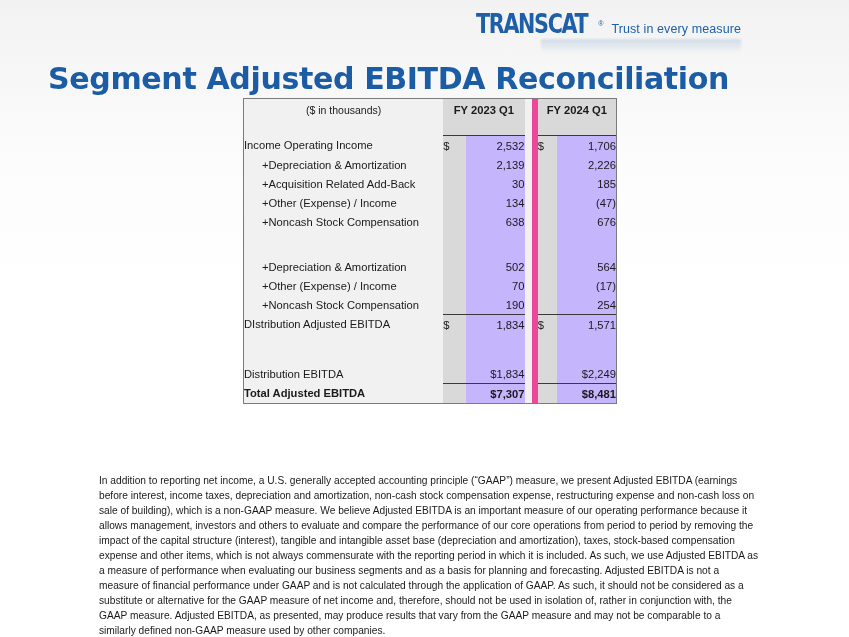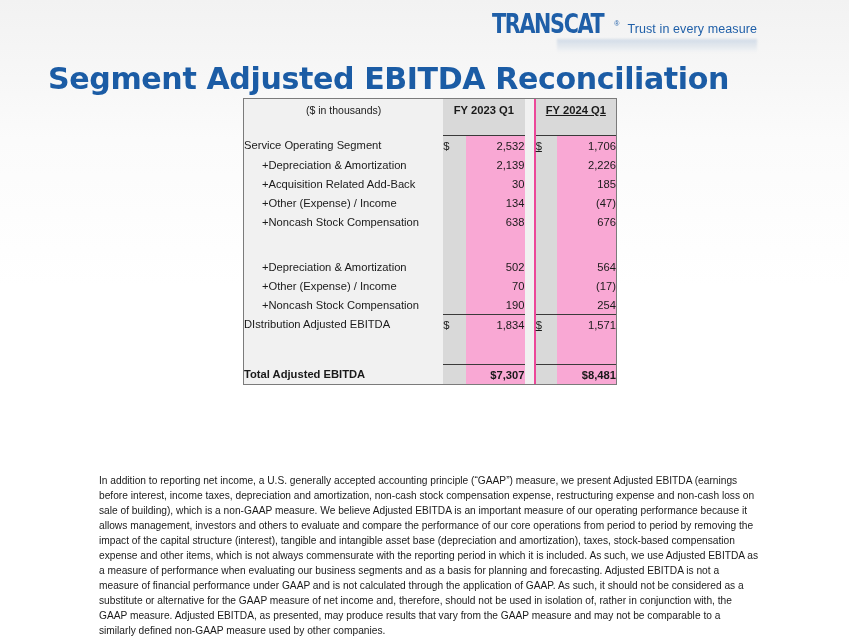--- a/index.html
+++ b/index.html
@@ -18,21 +18,21 @@
     width: 849px;
     height: 637px;
     background: linear-gradient(to bottom, #f2f2f2 0%, #fbfbfb 22%, #ffffff 45%, #ffffff 100%);
     overflow: hidden;
   }
 
   
   #header-band {
     position: absolute;
     left: 0; top: 0;
-    width: 759px; height: 52px; padding-left: 16px;
+    width: 759px; height: 52px;
   }
   #logo-block {
     position: absolute;
     right: 18px;
     top: 16px;
     display: flex;
     align-items: baseline;
     gap: 6px;
   }
   #logo-wordmark {
@@ -123,21 +123,21 @@
     padding-left: 5px;
     text-align: left;
   }
   td.label.ind { padding-left: 18px; }
   td.cur {
     background: #d9d9d9;
     text-align: left;
     padding-left: 5px;
   }
   td.val {
-    background: #f9a8d4;
+    background: #c4b5fd;
     text-align: right;
     padding-right: 6px;
   }
   td.gapcol { background: transparent; }
 
   tr.hdr td { height: 22px; }
   td.hdr-note {
     text-align: center;
     font-size: 10.5px;
     padding-right: 28px;
@@ -153,22 +153,21 @@
   tr.hdr-pad td.cur, tr.hdr-pad td.val { background: #d9d9d9; }
 
   .topline { border-top: 1px solid #3a3a3a !important; }
 
   tr.blank td { height: 12px; }
   tr.blank-tall td { height: 26px; }
   tr.blank-xtall td { height: 30px; }
 
   td.bold { font-weight: bold; }
   .vdiv {
-    border-left: 2px solid #ec4899;
-    text-decoration: underline;
+    border-left: 6px solid #ec4899;
   }
 
   
   #footnote {
     position: absolute;
     left: 99px;
     top: 473px;
     width: 660px;
     font-family: "Liberation Sans", sans-serif;
     font-size: 10.2px;
@@ -225,21 +224,21 @@
           </tr>
           <tr class="hdr-pad">
             <td class=""></td>
             <td class="cur"></td>
             <td class="val"></td>
             <td class="gapcol"></td>
             <td class="cur vdiv"></td>
             <td class="val"></td>
           </tr>
           <tr class="datarow">
-            <td class="label ">Service Operating Segment</td>
+            <td class="label ">Income Operating Income</td>
             <td class="cur topline ">$</td>
             <td class="val topline ">2,532</td>
             <td class="gapcol"></td>
             <td class="cur vdiv topline ">$</td>
             <td class="val topline ">1,706</td>
           </tr>
           <tr class="datarow">
             <td class="label ind ">+Depreciation &amp; Amortization</td>
             <td class="cur  "></td>
             <td class="val  ">2,139</td>
@@ -313,20 +312,28 @@
           </tr>
           <tr class="blank blank-xtall">
             <td class=""></td>
             <td class="cur"></td>
             <td class="val"></td>
             <td class="gapcol"></td>
             <td class="cur vdiv"></td>
             <td class="val"></td>
           </tr>
           <tr class="datarow">
+            <td class="label ">Distribution EBITDA</td>
+            <td class="cur  "></td>
+            <td class="val  ">$1,834</td>
+            <td class="gapcol"></td>
+            <td class="cur vdiv  "></td>
+            <td class="val  ">$2,249</td>
+          </tr>
+          <tr class="datarow">
             <td class="label bold">Total Adjusted EBITDA</td>
             <td class="cur topline bold"></td>
             <td class="val topline bold">$7,307</td>
             <td class="gapcol"></td>
             <td class="cur vdiv topline bold"></td>
             <td class="val topline bold">$8,481</td>
           </tr>
         </tbody>
     </table>
   </div>

